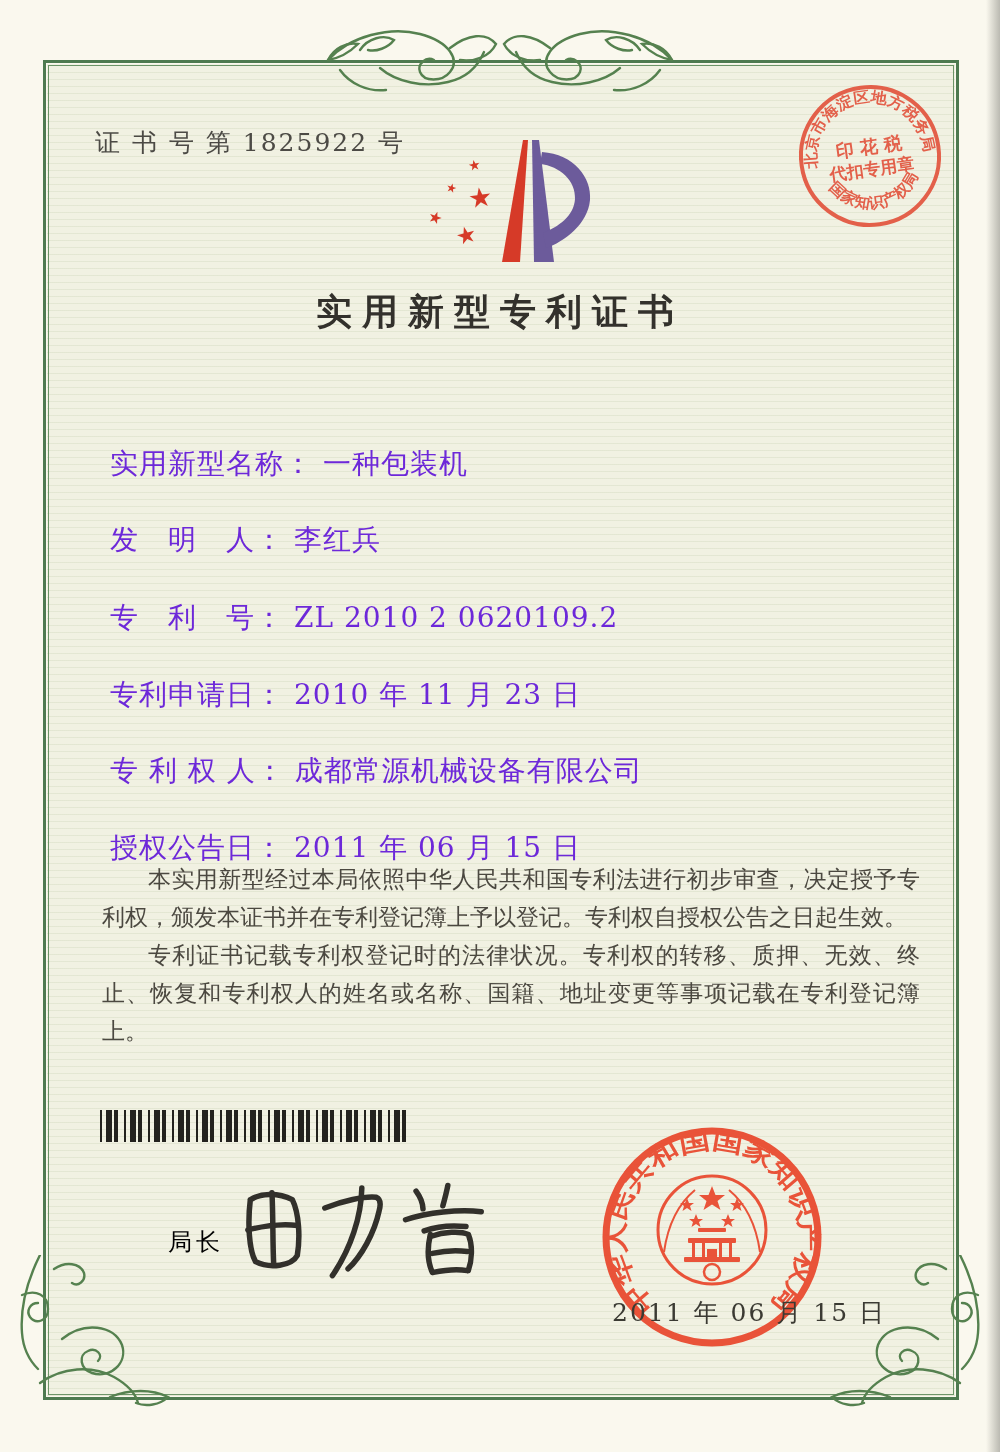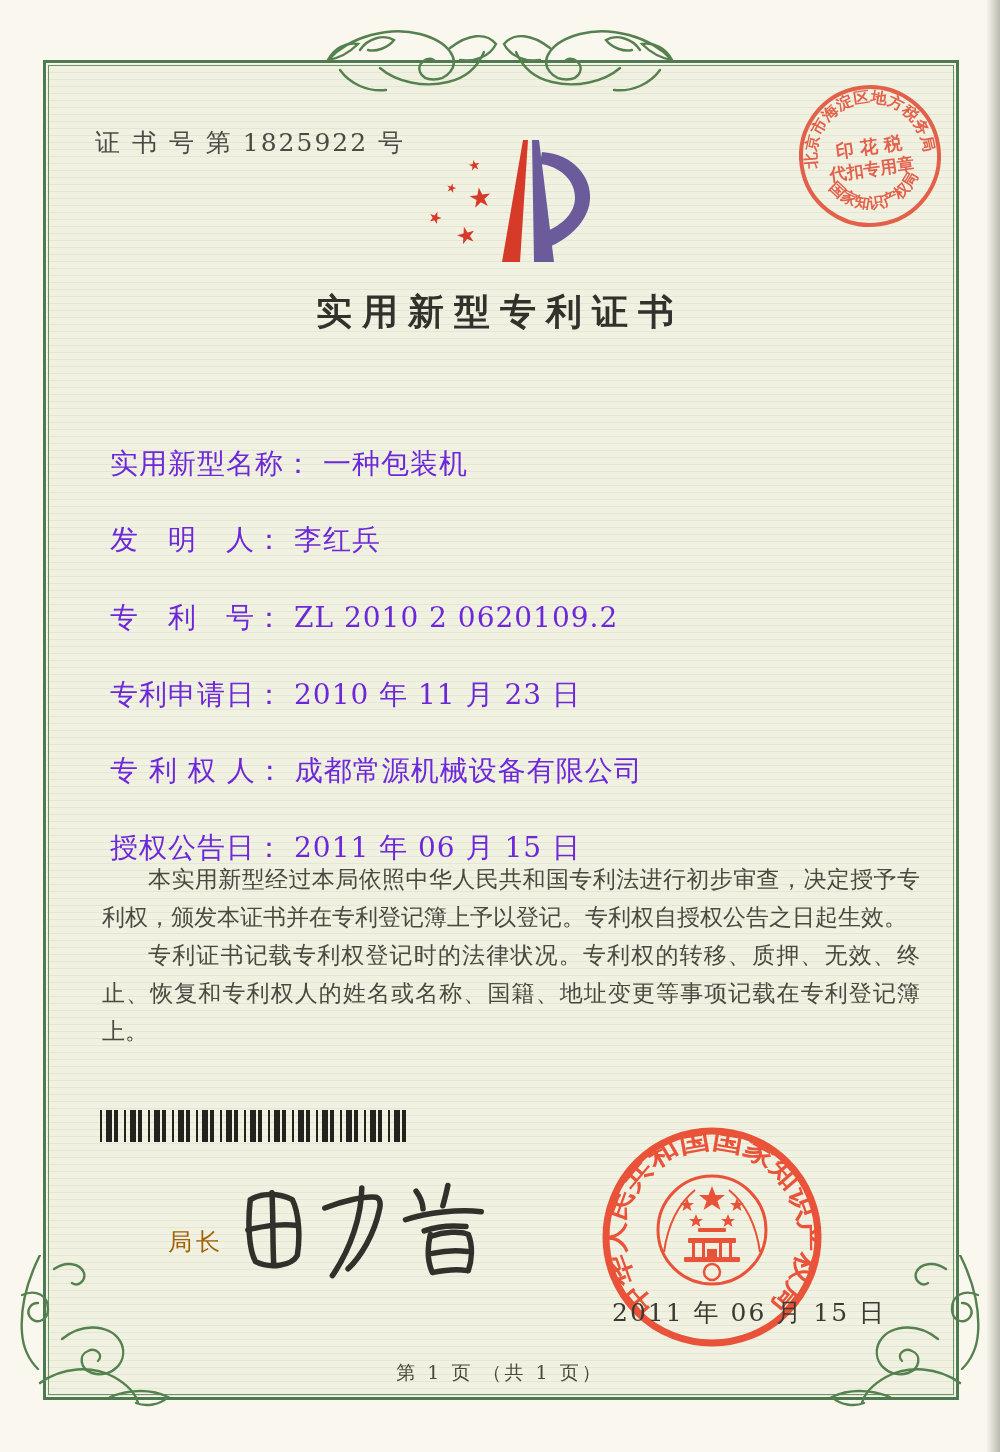--- a/index.html
+++ b/index.html
@@ -32,21 +32,21 @@
   .field{position:absolute;left:110px;font-size:28px;letter-spacing:1px;color:#6d28d9;white-space:nowrap;margin-top:21px;}
   .field .val{margin-left:10px;}
   
   .body-text{position:absolute;left:102px;top:860px;width:818px;font-size:23px;line-height:38px;
     text-align:justify;color:#4b4840;}
   .body-text p{margin:0;text-indent:2em;}
   
   .barcode{position:absolute;left:100px;top:1110px;width:320px;height:32px;}
   .barcode i{position:absolute;top:0;bottom:0;background:#23221e;}
   
-  .director{position:absolute;left:168px;top:1226px;font-size:24px;letter-spacing:4px;color:#a16207;}
+  .director{position:absolute;left:168px;top:1226px;font-size:24px;letter-spacing:4px;color:#000000;}
   .signature{position:absolute;left:238px;top:1172px;width:250px;height:115px;transform:rotate(-3deg);}
   .signature path{fill:none;stroke:#32302b;stroke-width:5.5;stroke-linecap:round;stroke-linejoin:round;}
   
   .tax-stamp{position:absolute;left:795px;top:81px;width:150px;height:150px;transform:rotate(-8deg);opacity:.92;}
   .sipo-seal{position:absolute;left:599px;top:1124px;width:226px;height:226px;opacity:.95;}
   .seal-date{position:absolute;left:612px;top:1296px;font-size:25px;letter-spacing:2px;color:#3b3a33;}
   .footer{position:absolute;left:0;top:1360px;width:1000px;text-align:center;font-size:19px;letter-spacing:3px;color:#4a473f;}
 </style>
 </head>
 <body>
@@ -236,16 +236,15 @@
       <rect x="103" y="119" width="3" height="14" stroke="none"></rect>
       <rect x="120" y="119" width="3" height="14" stroke="none"></rect>
       <rect x="130" y="119" width="3" height="14" stroke="none"></rect>
       <rect x="108" y="125" width="10" height="8" stroke="none"></rect>
       <rect x="85" y="133" width="56" height="5" rx="1" stroke="none"></rect>
       <circle cx="113" cy="148" r="8" fill="none" stroke-width="2.5"></circle>
     </g>
   </svg>
   <div class="seal-date">2011 年 06 月 15 日</div>
 
-  <div class="footer">第 1 页 （共 1 页）</div>
 
   <div class="scan-edge"></div>
 </div>
 
 </body></html>

